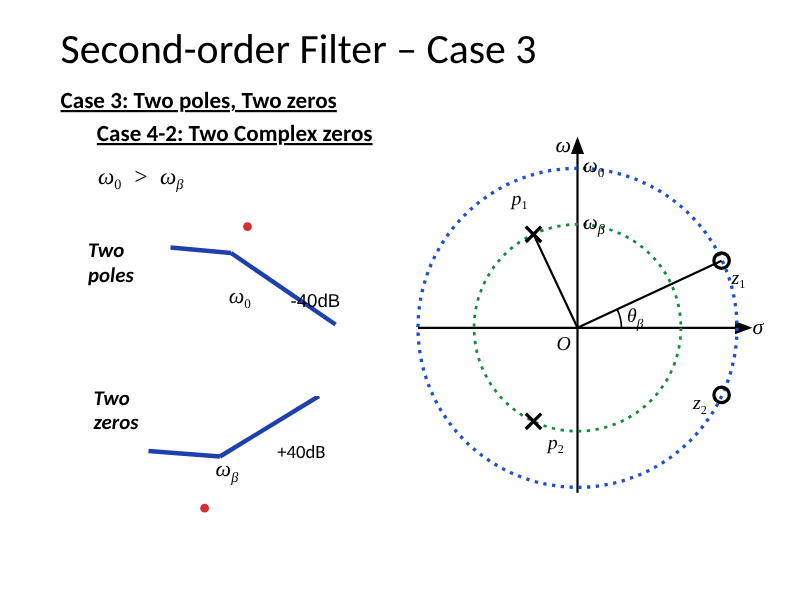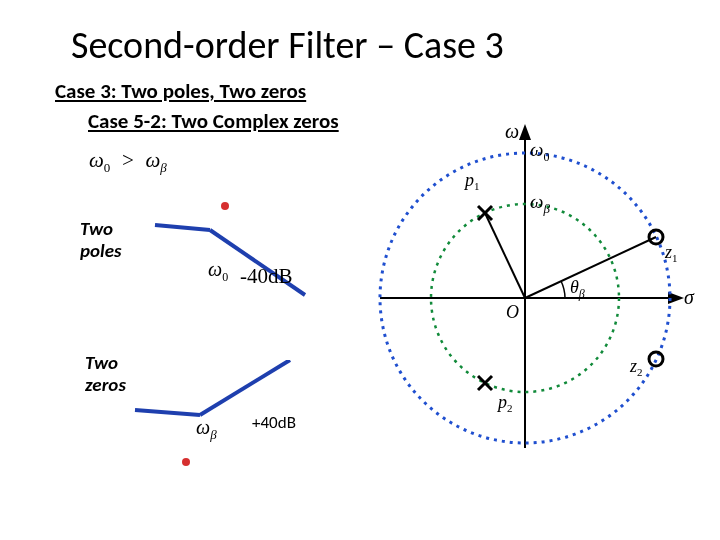--- a/index.html
+++ b/index.html
@@ -12,21 +12,20 @@
     color: #000;
     position: relative;
     overflow: hidden;
   }
   .title {
     position: absolute;
     left: 55px;
     top: 22px;
     font-size: 38px;
     font-weight: 400;
-    margin-left: 16px;
   }
   .sub1 {
     position: absolute;
     left: 55px;
     top: 78px;
     font-size: 21px;
     font-weight: 700;
     text-decoration: underline;
   }
   .sub2 {
@@ -55,36 +54,36 @@
   .sketch2 { left: 130px; top: 360px; }
   .math {
     position: absolute;
     font-family: "Times New Roman", serif;
     font-style: italic;
     font-size: 20px;
   }
   .omega0gt { left: 60px; top: 148px; font-size: 21px; margin-left: 29px; }
   .omega0-s1 { left: 208px; top: 258px; }
   .omegab-s2 { left: 196px; top: 416px; }
-  .db1 { left: 240px; top: 264px; font-size: 21px; font-weight: 400; font-family: Liberation Serif, serif; font-style: normal; position: absolute; }
-  .db2 { left: 252px; top: 412px; font-size: 17px; font-weight: 400; font-family: "Calibri", Arial, sans-serif; font-style: normal; position: absolute; }
+  .db1 { left: 264px; top: 264px; font-size: 17px; font-weight: 400; font-family: Liberation Sans, sans-serif; font-style: normal; position: absolute; }
+  .db2 { left: 252px; top: 400px; font-size: 17px; font-weight: 400; font-family: "Calibri", Arial, sans-serif; font-style: normal; position: absolute; }
   .pzplot {
     position: absolute;
     left: 370px;
     top: 118px;
     width: 330px;
     height: 340px;
   }
 </style>
 </head>
 <body>
 
 <div class="title">Second-order Filter – Case 3</div>
 <div class="sub1">Case 3: Two poles, Two zeros</div>
-<div class="sub2">Case 5-2: Two Complex zeros</div>
+<div class="sub2">Case 4-2: Two Complex zeros</div>
 
 <div class="math omega0gt">
   <span style="font-style:italic">ω</span><sub style="font-style:normal;font-size:13px">0</sub>
   &nbsp;&gt;&nbsp;
   <span style="font-style:italic">ω</span><sub style="font-style:italic;font-size:13px">β</sub>
 </div>
 
 <div class="lbl two-poles">Two<br>poles</div>
 <div class="sketch sketch1">
   <svg width="160" height="100" viewBox="0 0 160 100">

